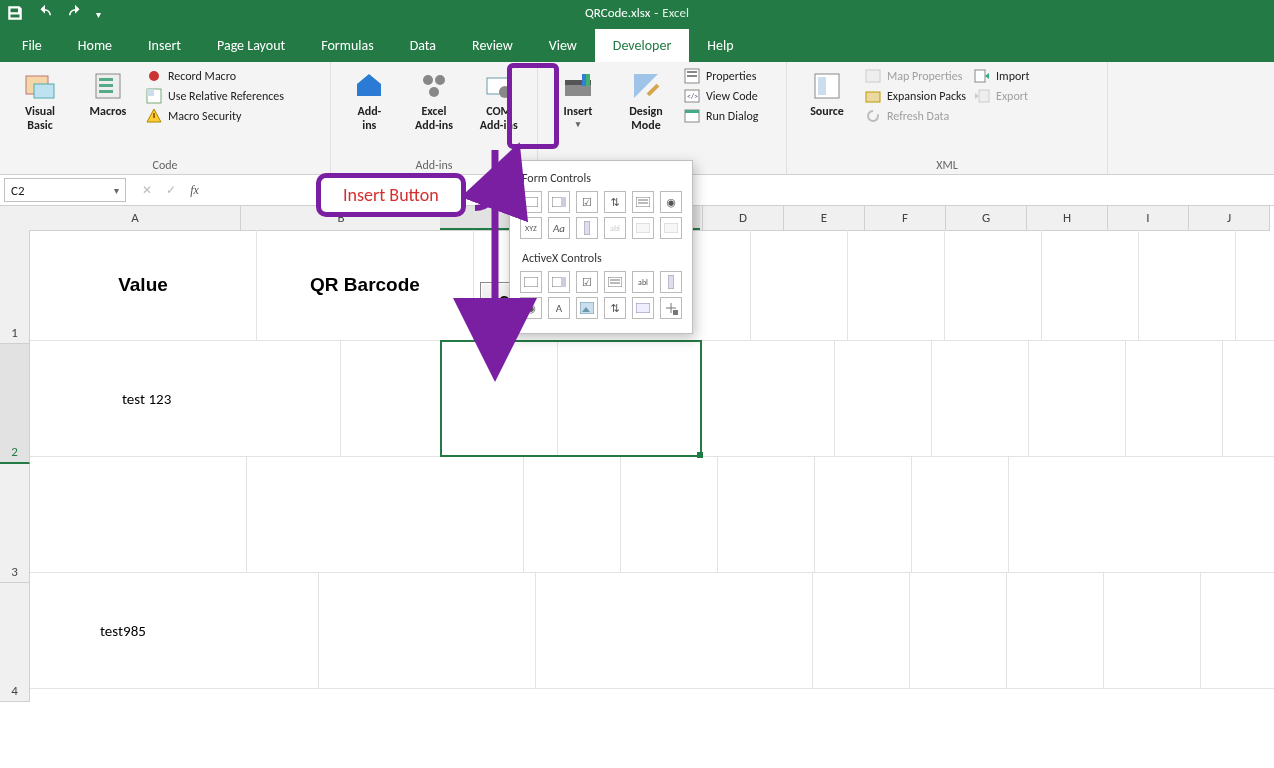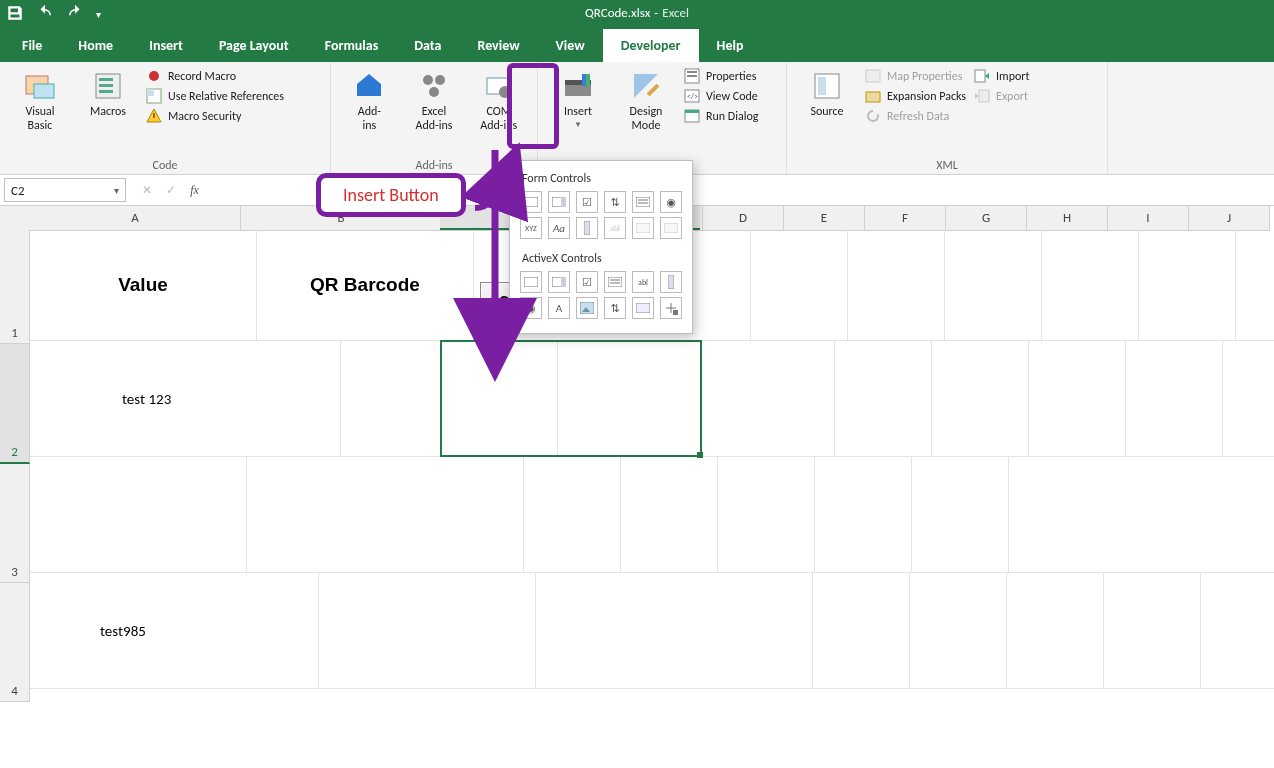--- a/index.html
+++ b/index.html
@@ -48,21 +48,20 @@
   .title-text .app { color: #dff3e5; }
 
   
   .tabs {
     background: #237a45;
     height: 34px;
     display: flex;
     align-items: flex-end;
     padding-left: 4px;
     color: #fff;
-    font-weight: bold;
   }
   .tab {
     padding: 8px 18px 8px 18px;
     font-size: 14px;
     cursor: pointer;
   }
   .tab.active {
     background: #fff;
     color: #237a45;
   }
@@ -104,20 +103,21 @@
   }
   .big-btn {
     display: flex;
     flex-direction: column;
     align-items: center;
     justify-content: flex-start;
     width: 56px;
     text-align: center;
     cursor: pointer;
     padding: 2px;
+    font-weight: bold;
   }
   .big-btn .icon {
     width: 32px;
     height: 32px;
     margin-bottom: 2px;
   }
   .small-btn-list {
     display: flex;
     flex-direction: column;
     gap: 4px;

